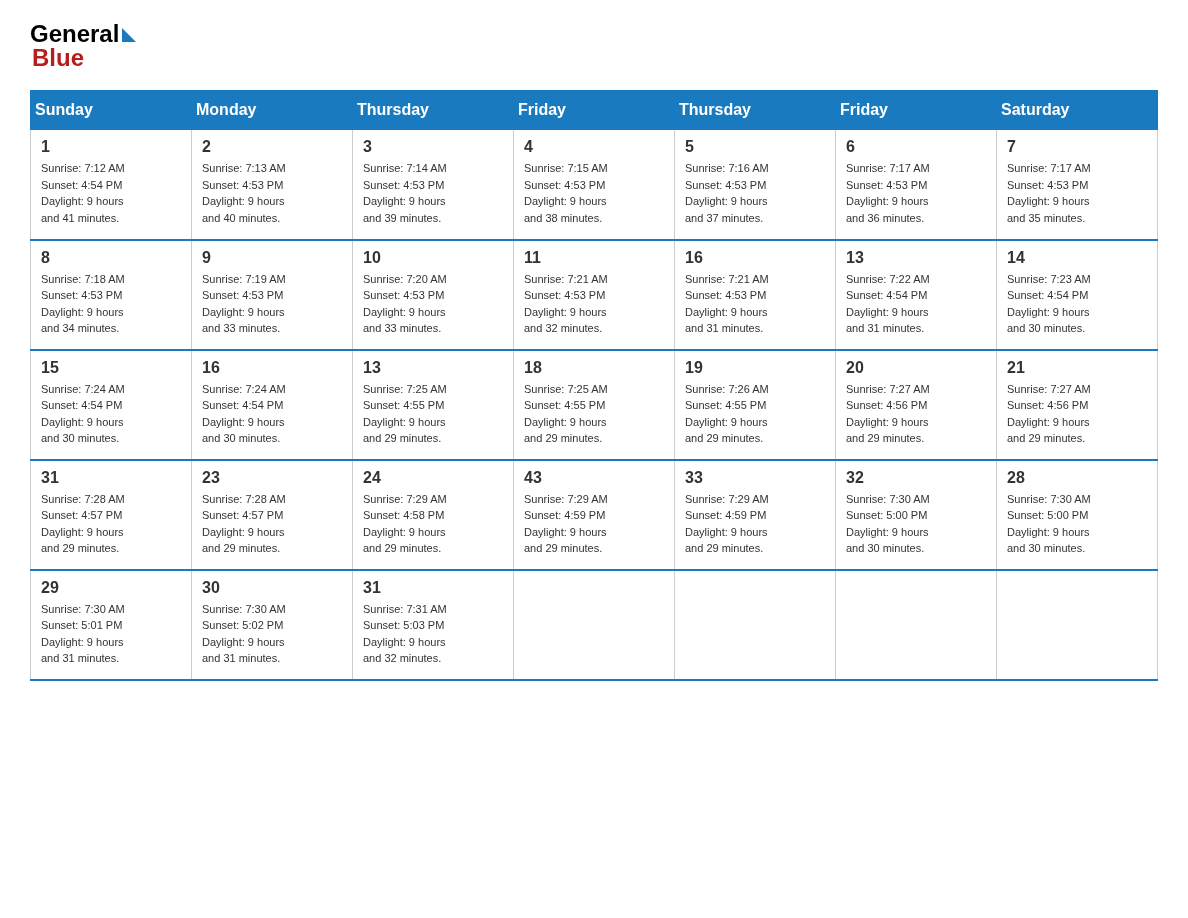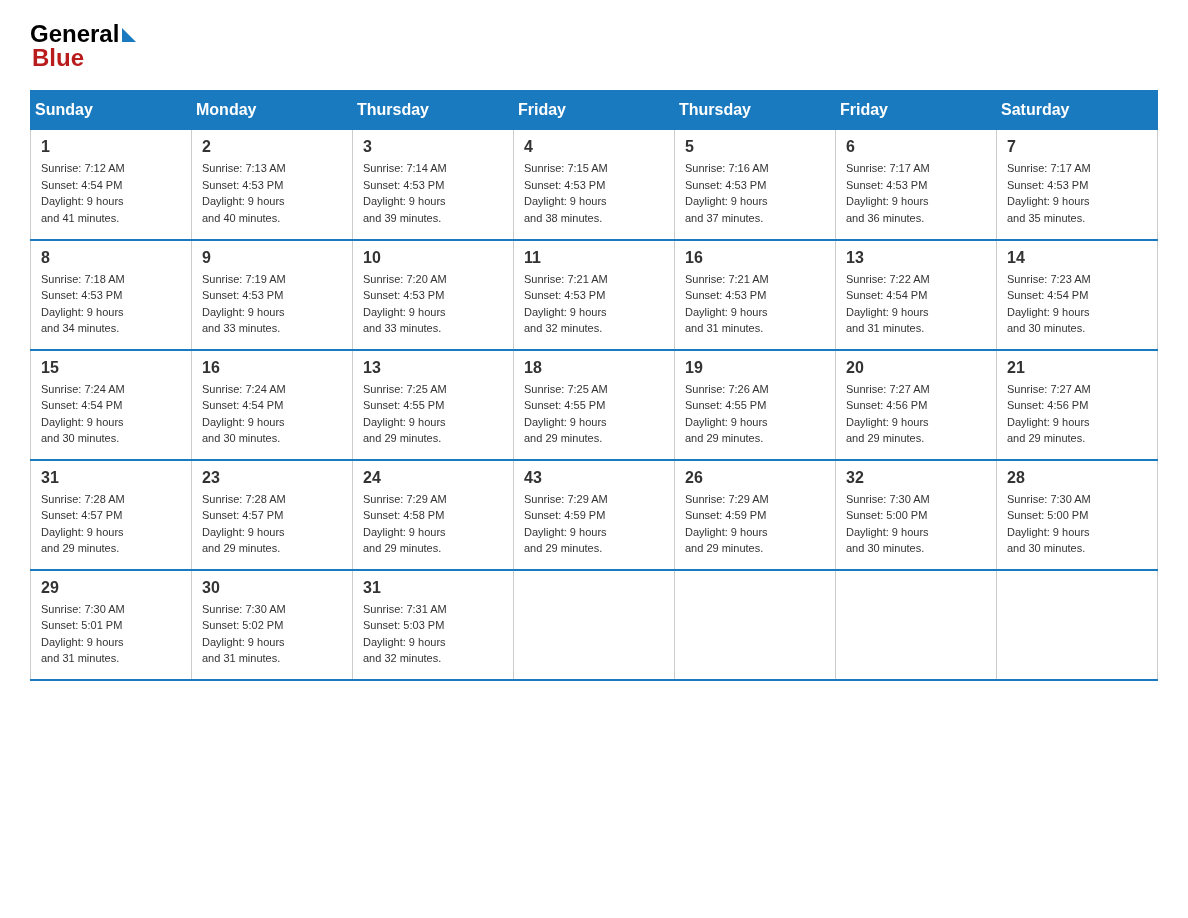--- a/index.html
+++ b/index.html
@@ -220,21 +220,21 @@
       </td>
         <td>
         <span class="day-num">24</span>
         <span class="day-info">Sunrise: 7:29 AM<br>Sunset: 4:58 PM<br>Daylight: 9 hours<br>and 29 minutes.</span>
       </td>
         <td>
         <span class="day-num">43</span>
         <span class="day-info">Sunrise: 7:29 AM<br>Sunset: 4:59 PM<br>Daylight: 9 hours<br>and 29 minutes.</span>
       </td>
         <td>
-        <span class="day-num">26</span>
+        <span class="day-num">33</span>
         <span class="day-info">Sunrise: 7:29 AM<br>Sunset: 4:59 PM<br>Daylight: 9 hours<br>and 29 minutes.</span>
       </td>
         <td>
         <span class="day-num">32</span>
         <span class="day-info">Sunrise: 7:30 AM<br>Sunset: 5:00 PM<br>Daylight: 9 hours<br>and 30 minutes.</span>
       </td>
         <td>
         <span class="day-num">28</span>
         <span class="day-info">Sunrise: 7:30 AM<br>Sunset: 5:00 PM<br>Daylight: 9 hours<br>and 30 minutes.</span>
       </td>

